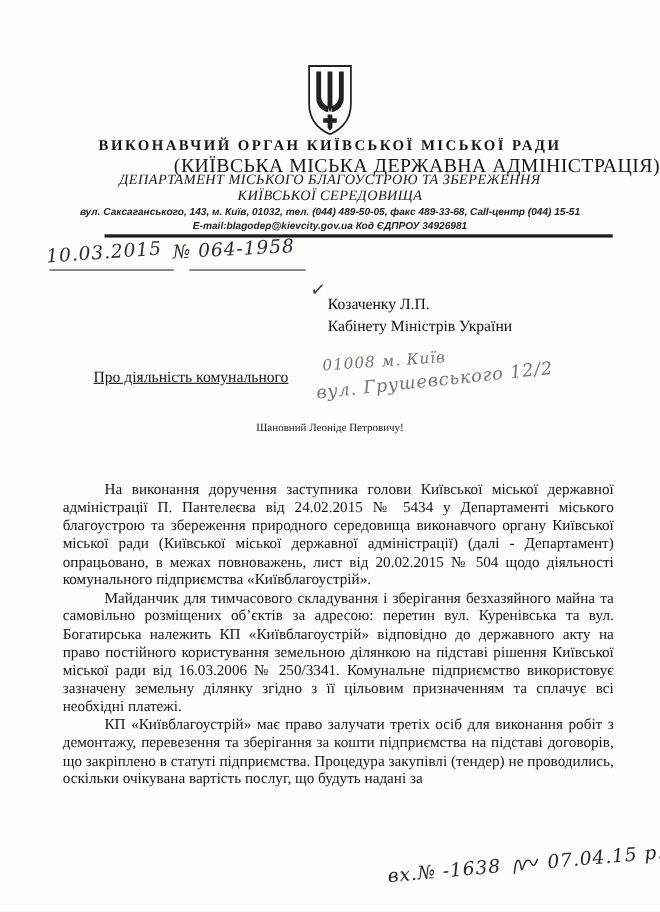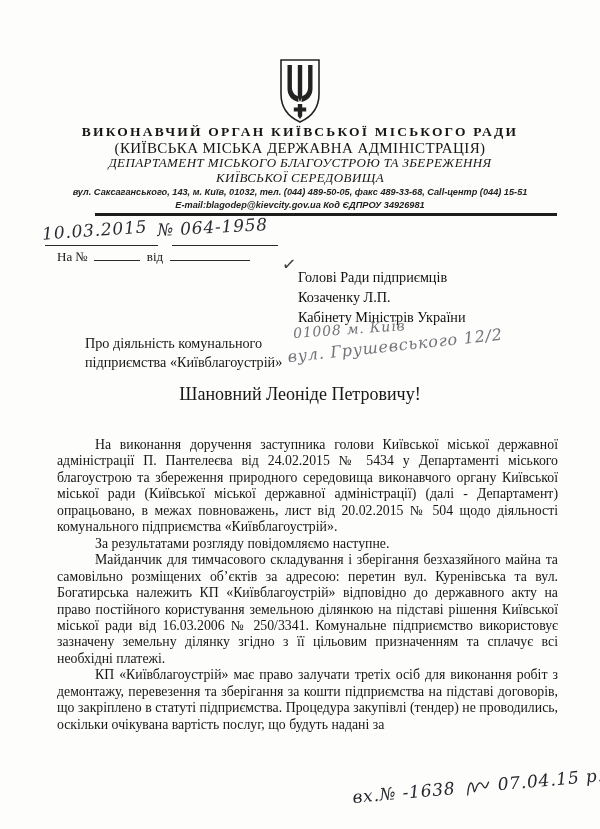--- a/index.html
+++ b/index.html
@@ -10,21 +10,21 @@
     background:#fdfdfb;
     overflow:hidden;
     font-family:"Liberation Serif", serif;
     color:#161616;
   }
   
   .letterhead{position:absolute;top:0;left:0;width:600px;text-align:center;}
   .emblem{position:absolute;top:57px;left:278px;width:44px;height:68px;}
   .org1{position:absolute;top:124px;left:0;width:600px;
         font-size:13.5px;font-weight:bold;letter-spacing:2.2px;white-space:nowrap;}
-  .org2{position:absolute;top:140px;left:0;width:600px;font-size:15px;letter-spacing:.4px;}
+  .org2{position:absolute;top:140px;left:0;width:600px;font-size:18px;letter-spacing:.4px;text-align:right;}
   .dept{position:absolute;left:0;width:600px;font-size:13px;font-weight:normal;font-style:italic;letter-spacing:.4px;}
   .dept1{top:155px;} .dept2{top:170px;}
   .contact{position:absolute;left:0;width:600px;
            font-family:"Liberation Sans", sans-serif;font-style:italic;font-weight:bold;
            font-size:9.2px;color:#222;}
   .addr{top:187px;} .email{top:200px;}
   .rule{position:absolute;top:213px;left:95px;width:462px;height:3px;background:#1d1d1d;}
   
   .hw{font-family:"DejaVu Serif", serif;font-style:italic;letter-spacing:.8px;}
   .hw-ink{color:#2b2b33;}
@@ -37,22 +37,22 @@
   .ref-row{position:absolute;top:248px;left:57px;font-size:13px;white-space:nowrap;}
   .ref-row .blank{display:inline-block;border-bottom:1.4px solid #2a2a2a;height:12px;vertical-align:baseline;}
   .blank-a{width:46px;margin:0 7px 0 6px;}
   .blank-b{width:80px;margin-left:7px;}
   
   .checkmark{position:absolute;top:254px;left:282px;font-size:17px;color:#3a3a40;transform:rotate(6deg);font-family:"DejaVu Sans",sans-serif;}
   .recipient{position:absolute;top:267px;left:298px;font-size:14.2px;line-height:20px;color:#101010;}
   .hw-addr1{position:absolute;top:321px;left:293px;font-size:14px;transform:rotate(-4deg);}
   .hw-addr2{position:absolute;top:336px;left:287px;font-size:16px;transform:rotate(-6deg);white-space:nowrap;}
   
-  .subject{position:absolute;top:334px;left:85px;width:260px;font-size:14.2px;line-height:19px;}
-  .salutation{position:absolute;top:384px;left:0;width:600px;text-align:center;font-size:18px;}
+  .subject{position:absolute;top:334px;left:85px;width:260px;font-size:14.2px;line-height:19px;text-decoration:underline;}
+  .salutation{position:absolute;top:384px;left:0;width:600px;text-align:center;font-size:10px;}
   .body-text{position:absolute;top:409px;left:57px;width:501px;
              font-size:13.8px;line-height:16.45px;text-align:justify;margin-top:28px;}
   .body-text p{margin:0;text-indent:38px;}
   
   .bottom-note{position:absolute;top:776px;left:352px;font-size:17px;transform:rotate(-5deg);white-space:nowrap;color:#26262e;}
   .bottom-note svg{vertical-align:-6px;margin:0 2px;}
 </style>
 </head>
 <body>
 
@@ -61,56 +61,50 @@
   <div class="letterhead">
     <svg class="emblem" viewBox="0 0 44 66" xmlns="http://www.w3.org/2000/svg">
       <path d="M3 2 H41 V36 C41 52 31 60 22 64 C13 60 3 52 3 36 Z" fill="none" stroke="#222" stroke-width="1.6"></path>
       <g fill="#222">
         <path d="M19.8 7 h4.4 v32 l-2.2 5 l-2.2 -5 z"></path>
         <path d="M9.5 7 h4.4 v22 c0 5 2.5 8 6.5 9.5 v5.5 c-6.5 -1.5 -10.9 -6.5 -10.9 -13 z"></path>
         <path d="M34.5 7 h-4.4 v22 c0 5 -2.5 8 -6.5 9.5 v5.5 c6.5 -1.5 10.9 -6.5 10.9 -13 z"></path>
         <path d="M19.8 46 h4.4 v3.5 h4 v4 h-4 v4.5 l-2.2 3 l-2.2 -3 v-4.5 h-4 v-4 h4 z"></path>
       </g>
     </svg>
-    <div class="org1">ВИКОНАВЧИЙ ОРГАН КИЇВСЬКОЇ МІСЬКОГО РАДИ</div>
+    <div class="org1">ВИКОНАВЧИЙ ОРГАН КИЇВСЬКОЇ МІСЬКОЇ РАДИ</div>
     <div class="org2">(КИЇВСЬКА МІСЬКА ДЕРЖАВНА АДМІНІСТРАЦІЯ)</div>
     <div class="dept dept1">ДЕПАРТАМЕНТ МІСЬКОГО БЛАГОУСТРОЮ ТА ЗБЕРЕЖЕННЯ</div>
     <div class="dept dept2">КИЇВСЬКОЇ СЕРЕДОВИЩА</div>
     <div class="contact addr">вул. Саксаганського, 143, м. Київ, 01032, тел. (044) 489-50-05, факс 489-33-68, Call-центр (044) 15-51</div>
     <div class="contact email">E-mail:blagodep@kievcity.gov.ua  Код ЄДПРОУ 34926981</div>
     <div class="rule"></div>
   </div>
 
   <div class="hw hw-ink hw-date">10.03.2015</div>
   <div class="hw hw-ink hw-number">№ 064-1958</div>
   <div class="u-line u1"></div>
   <div class="u-line u2"></div>
-  <div class="ref-row">
-    <span>На №</span><span class="blank blank-a"></span><span>від</span><span class="blank blank-b"></span>
-  </div>
 
   <div class="checkmark">✓</div>
   <div class="recipient">
-    <div>Голові Ради підприємців</div>
     <div>Козаченку Л.П.</div>
     <div>Кабінету Міністрів України</div>
   </div>
   <div class="hw hw-pencil hw-addr1">01008 м. Київ</div>
   <div class="hw hw-pencil hw-addr2">вул. Грушевського 12/2</div>
 
   <div class="subject">
     <div>Про діяльність комунального</div>
-    <div>підприємства «Київблагоустрій»</div>
   </div>
 
   <div class="salutation">Шановний Леоніде Петровичу!</div>
 
   <div class="body-text">
     <p>На виконання доручення заступника голови Київської міської державної адміністрації П. Пантелеєва від 24.02.2015 № 5434 у Департаменті міського благоустрою та збереження природного середовища виконавчого органу Київської міської ради (Київської міської державної адміністрації) (далі - Департамент) опрацьовано, в межах повноважень, лист від 20.02.2015 № 504 щодо діяльності комунального підприємства «Київблагоустрій».</p>
-    <p>За результатами розгляду повідомляємо наступне.</p>
     <p>Майданчик для тимчасового складування і зберігання безхазяйного майна та самовільно розміщених об’єктів за адресою: перетин вул. Куренівська та вул. Богатирська належить КП «Київблагоустрій» відповідно до державного акту на право постійного користування земельною ділянкою на підставі рішення Київської міської ради від 16.03.2006 № 250/3341. Комунальне підприємство використовує зазначену земельну ділянку згідно з її цільовим призначенням та сплачує всі необхідні платежі.</p>
     <p>КП «Київблагоустрій» має право залучати третіх осіб для виконання робіт з демонтажу, перевезення та зберігання за кошти підприємства на підставі договорів, що закріплено в статуті підприємства. Процедура закупівлі (тендер) не проводились, оскільки очікувана вартість послуг, що будуть надані за</p>
   </div>
 
   <div class="hw bottom-note">
     <span>вх.№ -1638</span>
     <svg width="26" height="20" viewBox="0 0 26 20">
       <path d="M3 16 C5 4 8 2 9 7 C10 12 9 17 12 10 C14 5 17 3 19 8 C21 13 23 9 25 5" fill="none" stroke="#26262e" stroke-width="1.3" stroke-linecap="round"></path>
     </svg>
     <span>07.04.15 р.</span>

